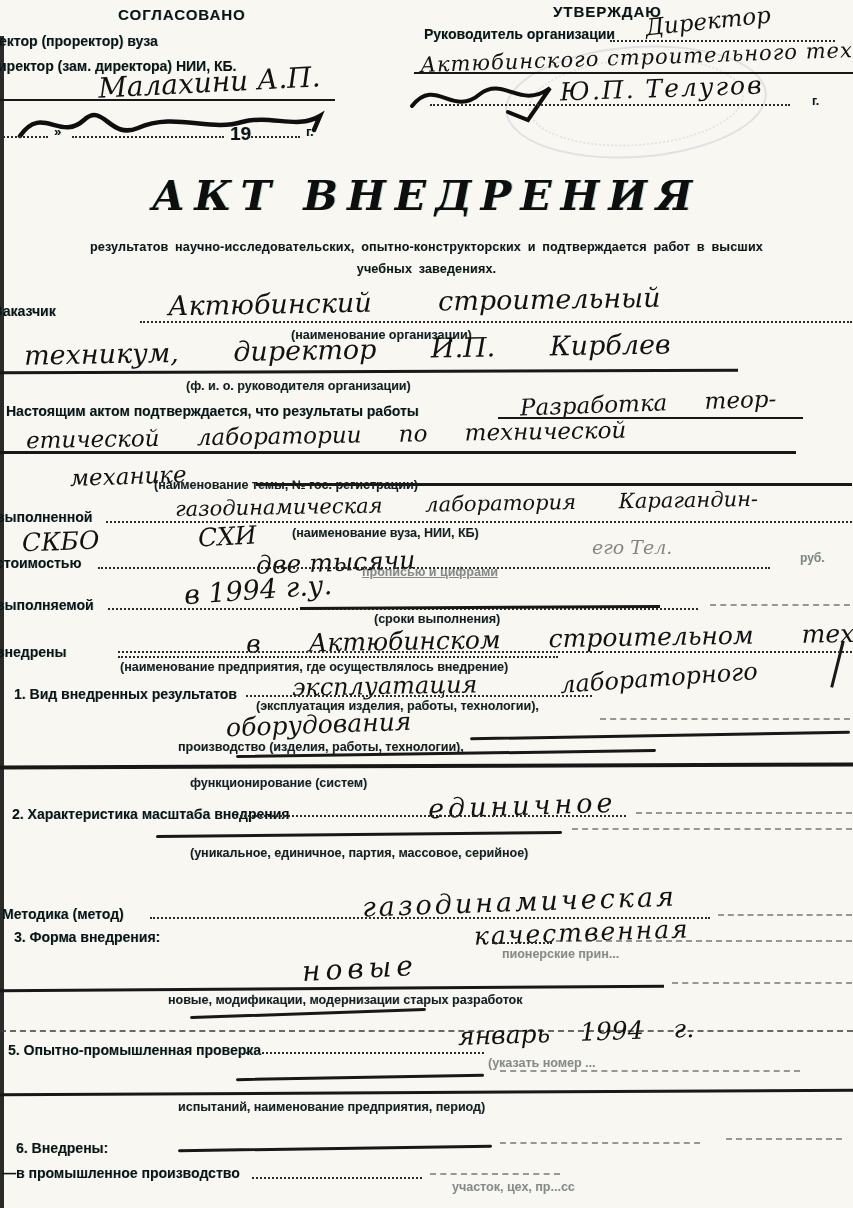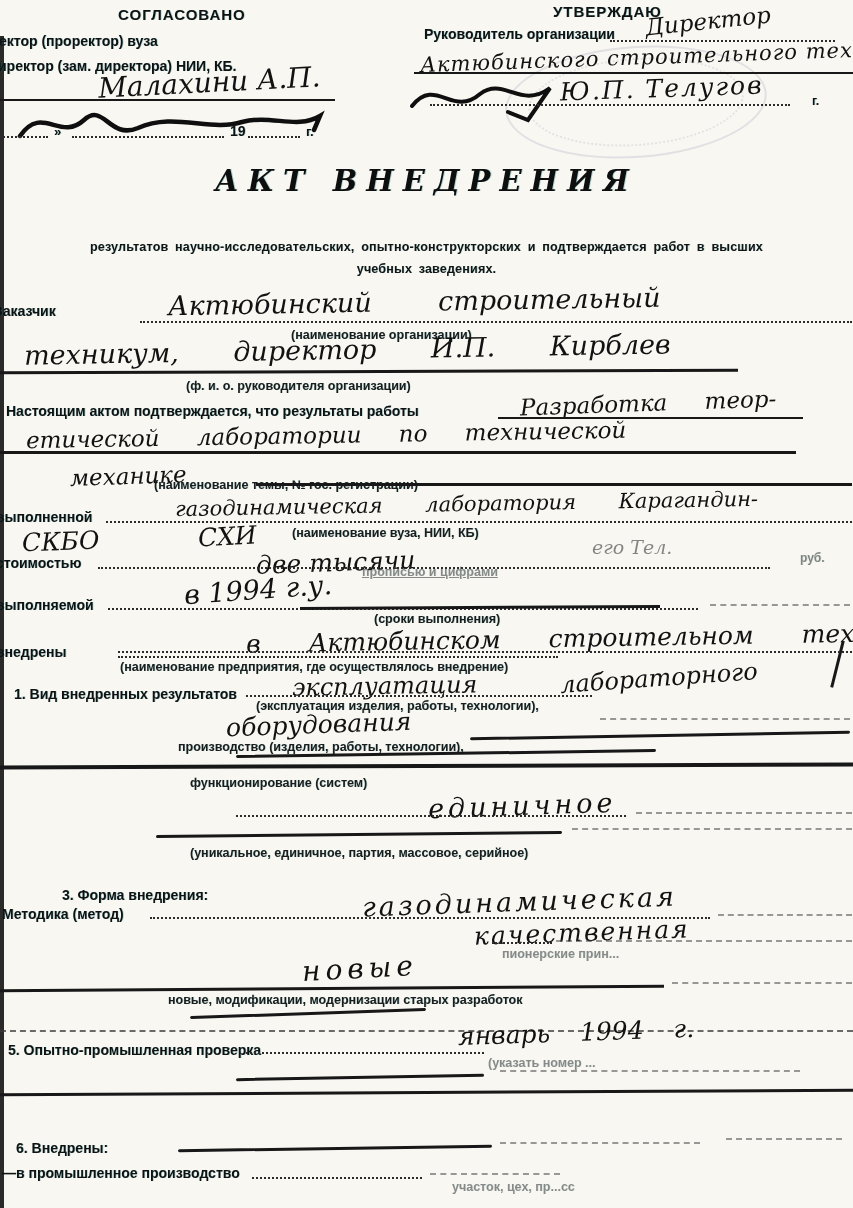--- a/index.html
+++ b/index.html
@@ -6,21 +6,21 @@
   .page{position:relative;width:853px;height:1208px;background:#f8f7f2;overflow:hidden;
         font-family:"Liberation Sans",sans-serif;color:#141414;}
   .t{position:absolute;white-space:nowrap;}
   .pr{font-weight:700;color:#111;text-shadow:0.7px 0 rgba(0,150,160,.35);}
   .hd{font-size:15px;letter-spacing:1px;}
   .lbl{font-size:14px;}
   .hint{font-size:12.5px;font-weight:700;color:#1c1c1c;text-shadow:0.6px 0 rgba(0,150,160,.3);}
   .faint{opacity:.5;}
   .hw{font-family:"DejaVu Serif",serif;font-style:italic;color:#121212;}
   .title{font-family:"DejaVu Serif",serif;font-style:italic;font-weight:700;
-         font-size:29px;letter-spacing:9px;color:#0e0e0e;text-shadow:1px 0 rgba(0,140,150,.3);}
+         font-size:41px;letter-spacing:9px;color:#0e0e0e;text-shadow:1px 0 rgba(0,140,150,.3);margin-top:8px;}
   .sub{font-weight:700;font-size:12.5px;letter-spacing:.2px;word-spacing:3px;
        text-shadow:0.6px 0 rgba(0,150,160,.3);}
   .dl{position:absolute;border-bottom:2px dotted #2b2b2b;height:0;}
   .dash{position:absolute;border-bottom:2px dashed #3a3a3a;height:0;}
   .sl{position:absolute;background:#181818;}
   .center{left:0;right:0;text-align:center;}
   svg{position:absolute;overflow:visible;}
   .stamp{position:absolute;border:2px solid rgba(110,110,155,.17);border-radius:50%;}
   .stamp2{position:absolute;border:2px dotted rgba(110,110,155,.15);border-radius:50%;}
 </style>
@@ -37,21 +37,21 @@
   <div class="t pr lbl" style="left:-10px;top:33px;">Ректор (проректор) вуза</div>
   <div class="t pr lbl" style="left:-12px;top:58px;">Директор (зам. директора) НИИ, КБ.</div>
   <div class="t hw" style="left:98px;top:66px;font-size:28px;transform:rotate(-3deg);">Малахини А.П.</div>
   <div class="sl" style="left:0px;top:99px;width:335px;height:2px;"></div>
   <svg width="320" height="52" style="left:14px;top:96px;" viewBox="0 0 320 52">
     <path d="M6 40 C28 8, 46 46, 70 24 C90 6, 95 44, 124 32 C160 16, 196 36, 228 26 C258 18, 282 34, 306 20 L300 34" stroke="#0f0f0f" stroke-width="4.5" fill="none" stroke-linecap="round"></path>
   </svg>
   <div class="dl" style="left:0;top:136px;width:48px;"></div>
   <div class="t pr" style="left:54px;top:124px;font-size:13px;">»</div>
   <div class="dl" style="left:72px;top:136px;width:152px;"></div>
-  <div class="t pr" style="left:230px;top:123px;font-size:14px;">19</div>
+  <div class="t pr" style="left:230px;top:123px;font-size:19px;">19</div>
   <div class="dl" style="left:248px;top:136px;width:52px;"></div>
   <div class="t pr" style="left:306px;top:124px;font-size:13px;">г.</div>
 
   <div class="t pr hd" style="left:553px;top:3px;">УТВЕРЖДАЮ</div>
   <div class="t pr lbl" style="left:424px;top:26px;">Руководитель организации</div>
   <div class="t hw" style="left:645px;top:8px;font-size:23px;transform:rotate(-6deg);">Директор</div>
   <div class="dl" style="left:610px;top:40px;width:225px;"></div>
   <div class="t hw" style="left:420px;top:44px;font-size:21px;transform:rotate(-2deg);letter-spacing:1px;">Актюбинского строительного техникума</div>
   <div class="sl" style="left:414px;top:72px;width:439px;height:2px;"></div>
   <svg width="150" height="55" style="left:408px;top:72px;" viewBox="0 0 150 55">
@@ -117,27 +117,28 @@
   <div class="t hint" style="left:256px;top:699px;">(эксплуатация изделия, работы, технологии),</div>
   <div class="t hw" style="left:226px;top:710px;font-size:25px;transform:rotate(-2deg);">оборудования</div>
   <div class="dash faint" style="left:600px;top:718px;width:250px;"></div>
   <div class="sl" style="left:470px;top:734px;width:380px;height:2.5px;transform:rotate(-1deg);border-radius:2px;"></div>
   <div class="t hint" style="left:178px;top:740px;">производство (изделия, работы, технологии),</div>
   <div class="sl" style="left:236px;top:752px;width:420px;height:3px;transform:rotate(-.8deg);border-radius:2px;"></div>
   <div class="sl" style="left:0;top:764px;width:853px;height:4px;transform:rotate(-.2deg);"></div>
   <div class="t hint" style="left:190px;top:776px;">функционирование (систем)</div>
 
   <div class="t hw" style="left:428px;top:790px;font-size:27px;letter-spacing:4px;transform:rotate(-2deg);">единичное</div>
+  <div class="t pr lbl" style="left:12px;top:806px;">2. Характеристика масштаба внедрения</div>
   <div class="dl" style="left:236px;top:815px;width:390px;"></div>
   <div class="dash faint" style="left:636px;top:812px;width:216px;"></div>
   <div class="sl" style="left:156px;top:833px;width:406px;height:3px;transform:rotate(-.6deg);border-radius:2px;"></div>
   <div class="dash faint" style="left:572px;top:828px;width:280px;"></div>
   <div class="t hint" style="left:190px;top:846px;">(уникальное, единичное, партия, массовое, серийное)</div>
 
-  <div class="t pr lbl" style="left:14px;top:887px;margin-left:48px;">3. Форма внедрения:</div>
+  <div class="t pr lbl" style="left:14px;top:929px;">3. Форма внедрения:</div>
   <div class="t hw" style="left:362px;top:886px;font-size:27px;letter-spacing:3px;transform:rotate(-2deg);">газодинамическая</div>
   <div class="t pr lbl" style="left:2px;top:906px;">Методика (метод)</div>
   <div class="dl" style="left:150px;top:917px;width:560px;"></div>
   <div class="dash faint" style="left:718px;top:914px;width:134px;"></div>
 
   <div class="t hw" style="left:474px;top:918px;font-size:25px;letter-spacing:2px;transform:rotate(-2deg);">качественная</div>
   <div class="dl" style="left:492px;top:942px;width:60px;"></div>
   <div class="dash faint" style="left:556px;top:940px;width:296px;"></div>
   <div class="t hint faint" style="left:502px;top:947px;">пионерские прин...</div>
   <div class="t hw" style="left:302px;top:952px;font-size:28px;letter-spacing:5px;transform:rotate(-3deg);">новые</div>
@@ -147,20 +148,21 @@
 
   <div class="sl" style="left:190px;top:1012px;width:236px;height:3px;transform:rotate(-2deg);border-radius:2px;"></div>
   <div class="dash" style="left:0;top:1030px;width:853px;opacity:.75;"></div>
   <div class="t hw" style="left:458px;top:1018px;font-size:25px;word-spacing:22px;transform:rotate(-2deg);">январь 1994 г.</div>
   <div class="t pr lbl" style="left:8px;top:1042px;">5. Опытно-промышленная проверка</div>
   <div class="dl" style="left:246px;top:1052px;width:238px;"></div>
   <div class="t hint faint" style="left:488px;top:1056px;">(указать номер ...</div>
   <div class="sl" style="left:236px;top:1076px;width:248px;height:3px;transform:rotate(-1deg);border-radius:2px;"></div>
   <div class="dash faint" style="left:500px;top:1070px;width:300px;"></div>
   <div class="sl" style="left:0;top:1091px;width:853px;height:3px;transform:rotate(-.3deg);"></div>
+  <div class="t hint" style="left:178px;top:1100px;">испытаний, наименование предприятия, период)</div>
 
   <div class="t pr lbl" style="left:16px;top:1140px;">6. Внедрены:</div>
   <div class="sl" style="left:178px;top:1147px;width:314px;height:3px;transform:rotate(-.8deg);border-radius:2px;"></div>
   <div class="dash faint" style="left:500px;top:1142px;width:200px;"></div>
   <div class="dash faint" style="left:726px;top:1138px;width:116px;"></div>
   <div class="t pr lbl" style="left:2px;top:1165px;">—в промышленное производство</div>
   <div class="dl" style="left:252px;top:1177px;width:170px;"></div>
   <div class="dash faint" style="left:430px;top:1173px;width:130px;"></div>
   <div class="t hint faint" style="left:452px;top:1180px;">участок, цех, пр...сс</div>
 

